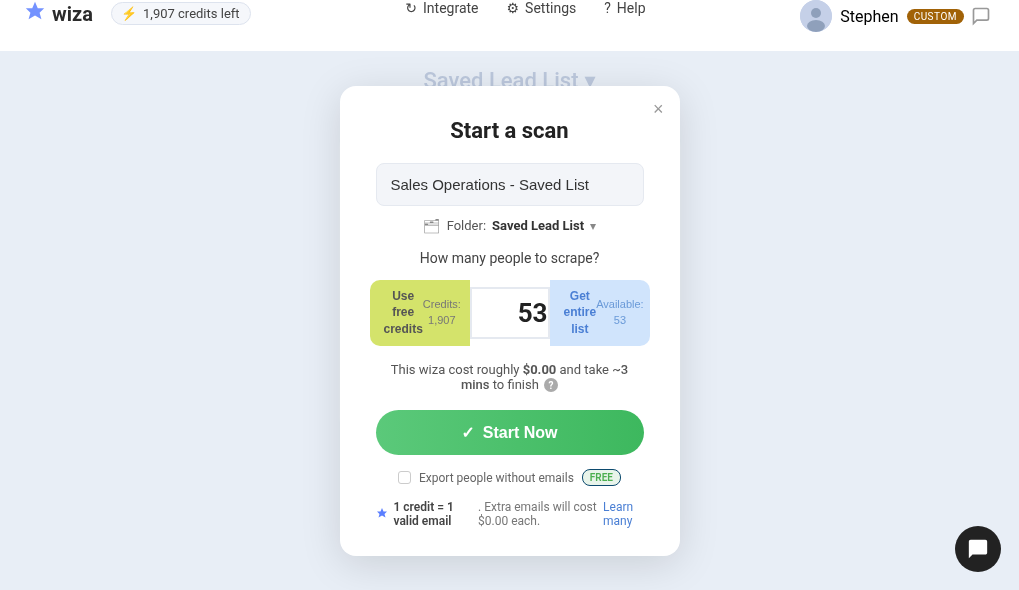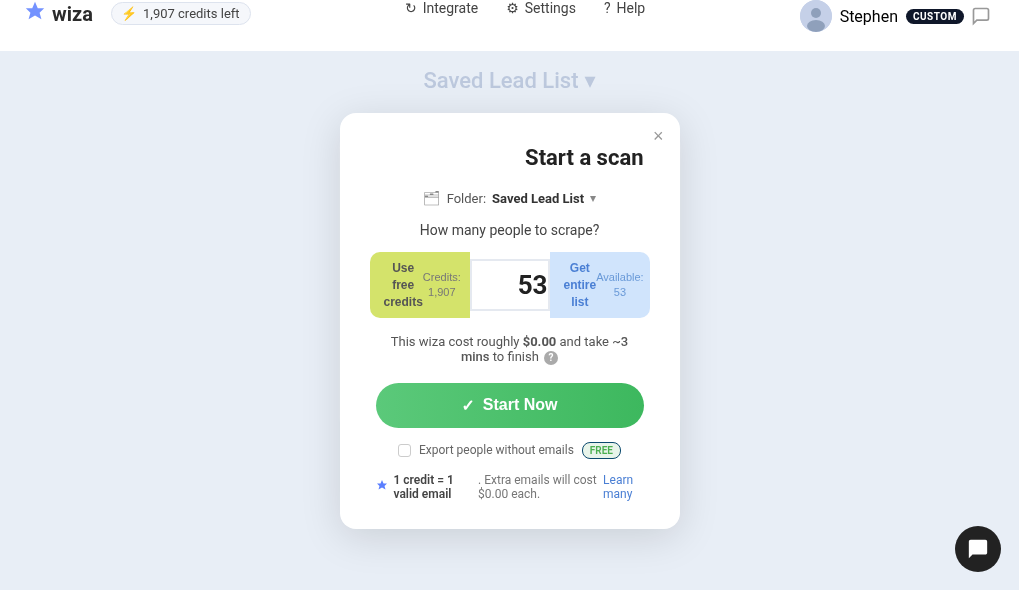--- a/index.html
+++ b/index.html
@@ -85,24 +85,24 @@
       border-radius: 50%;
       background: #c5d0e8;
       display: flex;
       align-items: center;
       justify-content: center;
       font-size: 13px;
       color: #555;
       overflow: hidden;
     }
     .custom-badge {
-      background: #0f172a;
+      background: #a16207;
       color: #fff;
       font-size: 10px;
-      font-weight: 700;
+      font-weight: 400;
       padding: 2px 7px;
       border-radius: 10px;
       letter-spacing: 0.5px;
     }
     .chat-icon {
       width: 28px;
       height: 28px;
       display: flex;
       align-items: center;
       justify-content: center;
@@ -212,21 +212,21 @@
       color: #999;
       cursor: pointer;
       background: none;
       border: none;
       line-height: 1;
     }
     .modal-title {
       font-size: 22px;
       font-weight: 700;
       color: #222;
-      text-align: right;
+      text-align: center;
       margin-bottom: 20px;
     }
     .scan-name-input {
       width: 100%;
       background: #f3f5f9;
       border: 1px solid #e5e9f0;
       border-radius: 8px;
       padding: 12px 14px;
       font-size: 15px;
       color: #333;
@@ -486,20 +486,21 @@
     <button class="bg-card-btn">⬇ Install Wiza</button>
   </div>
 
   <div class="modal-overlay">
     <div class="modal">
 
       <button class="modal-close">×</button>
 
       <h2 class="modal-title">Start a scan</h2>
 
+      <input class="scan-name-input" type="text" value="Sales Operations - Saved List" style="">
 
       <div class="folder-row">
         <span class="folder-icon">🗂</span>
         <span>Folder:</span>
         <span class="folder-name">Saved Lead List</span>
         <span class="folder-chevron">▾</span>
       </div>
 
       <div class="how-many-label">How many people to scrape?</div>
 

